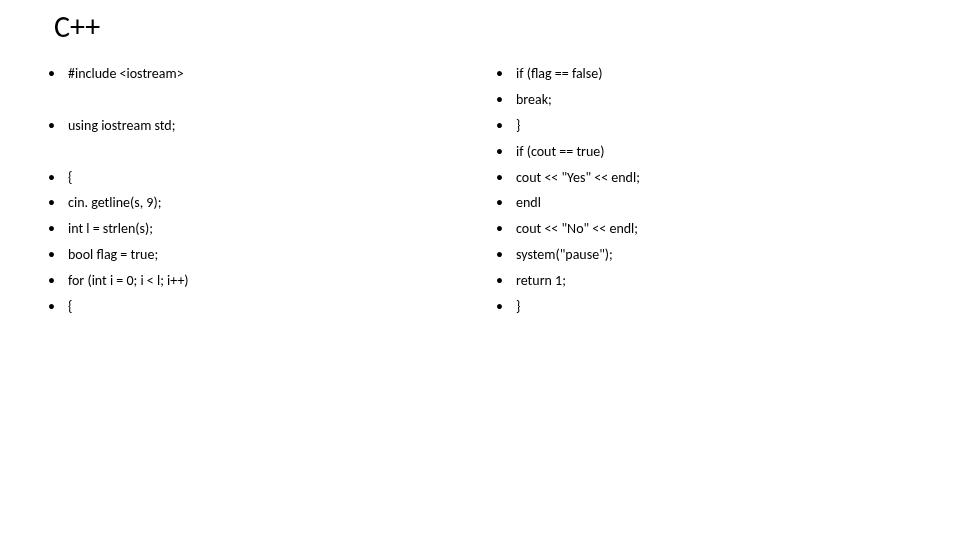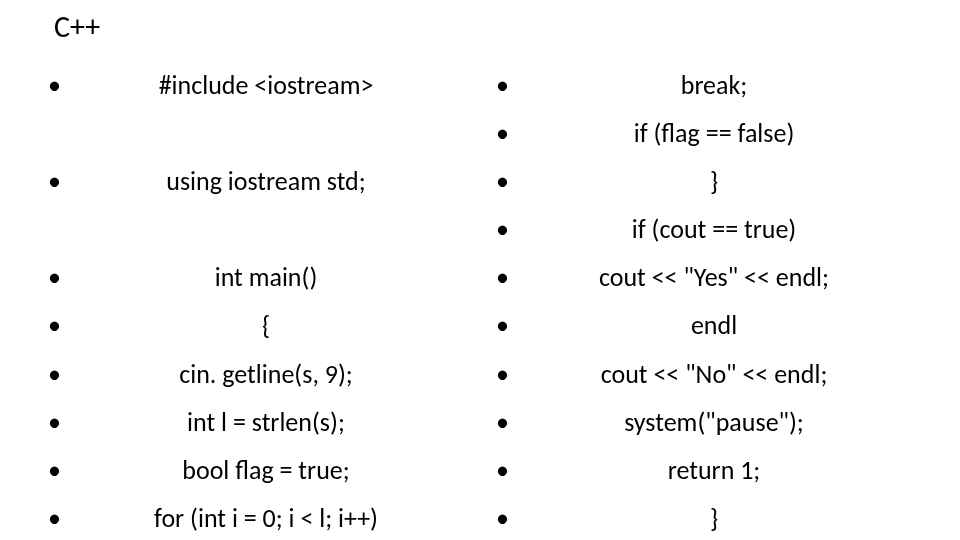--- a/index.html
+++ b/index.html
@@ -24,25 +24,24 @@
     .col {
       flex: 1;
     }
     .col-left ul {
       list-style: none;
     }
     .col-right ul {
       list-style: none;
     }
     ul li {
-      font-size: 26px;
+      font-size: 14px;
       line-height: 1.85;
       position: relative;
       padding-left: 20px;
-      text-align: center;
     }
     ul li::before {
       content: "•";
       position: absolute;
       left: 0;
       top: 0;
     }
     .blank {
       padding-left: 0;
     }
@@ -55,33 +54,32 @@
 
 <h1 class="title">C++</h1>
 
 <div class="columns">
   <div class="col col-left">
     <ul id="left-list">
         <li>#include &lt;iostream&gt;</li>
         <li class="blank">&nbsp;</li>
         <li>using iostream std;</li>
         <li class="blank">&nbsp;</li>
-        <li>int main()</li>
         <li>{</li>
         <li>cin. getline(s, 9);</li>
         <li>int l = strlen(s);</li>
         <li>bool flag = true;</li>
         <li>for (int i = 0; i &lt; l; i++)</li>
         <li>{</li>
       </ul>
   </div>
   <div class="col col-right">
     <ul id="right-list">
+        <li>if (flag == false)</li>
         <li>break;</li>
-        <li>if (flag == false)</li>
         <li>}</li>
         <li>if (cout == true)</li>
         <li>cout &lt;&lt; "Yes" &lt;&lt; endl;</li>
         <li>endl</li>
         <li>cout &lt;&lt; "No" &lt;&lt; endl;</li>
         <li>system("pause");</li>
         <li>return 1;</li>
         <li>}</li>
       </ul>
   </div>

